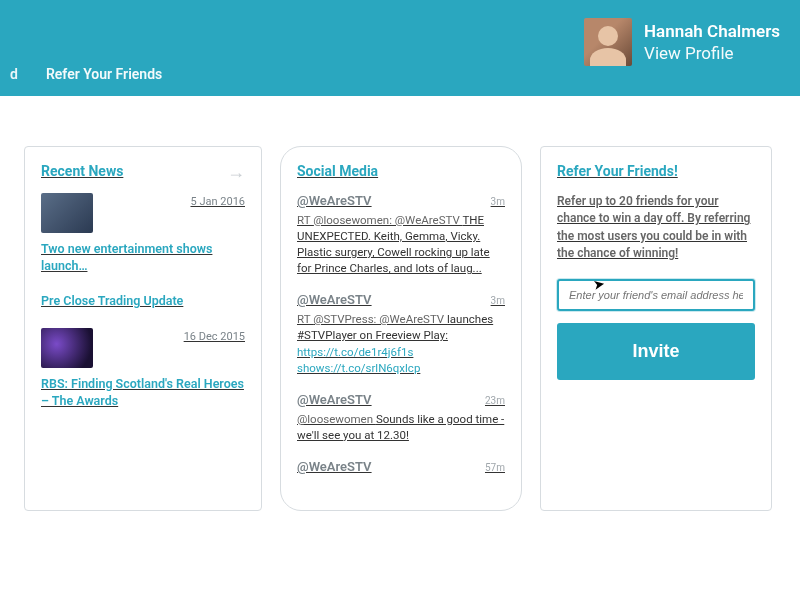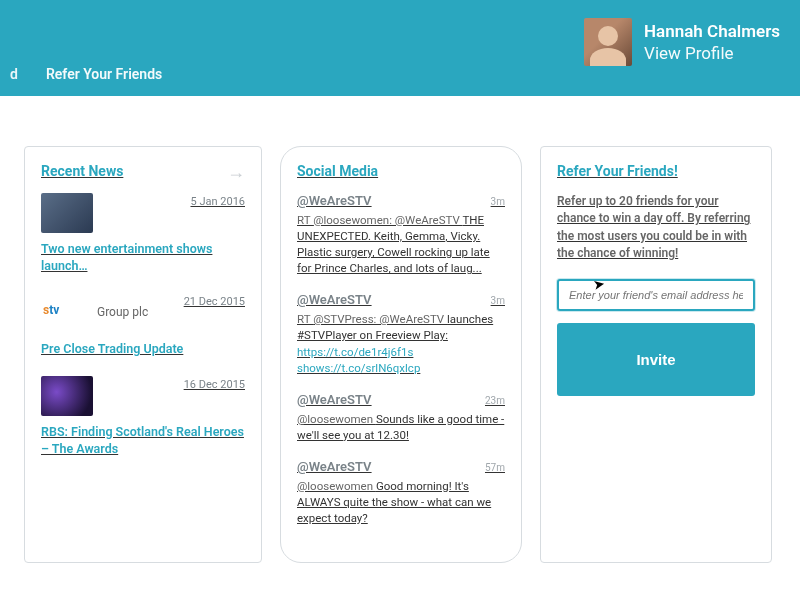--- a/index.html
+++ b/index.html
@@ -158,22 +158,22 @@
     outline: none;
     margin-bottom: 12px;
     box-shadow: 0 0 0 1px rgba(42,167,191,0.25);
   }
   .invite-btn {
     width: 100%;
     background: #2aa7bf;
     color: #fff;
     border: none;
     border-radius: 3px;
-    padding: 28px 0;
-    font-size: 15px;
+    padding: 18px 0;
+    font-size: 18px;
     font-weight: 600;
     cursor: pointer;
   }
 
   .cursor {
     position: absolute;
     top: 276px;
     left: 593px;
     font-size: 14px;
     color: #000;
@@ -212,27 +212,20 @@
 
     <div class="news-item">
       <div class="news-row">
         <div class="thumb"></div>
         <div class="news-date">5 Jan 2016</div>
       </div>
       <div class="news-title">Two new entertainment shows launch…</div>
     </div>
 
     <div class="news-item">
-      <div class="news-row">
-        <div class="stv-wrap">
-          <span class="stv-text"><span class="orange">s</span><span>tv</span></span>
-          <span class="grp">Group plc</span>
-        </div>
-        <div class="news-date">21 Dec 2015</div>
-      </div>
       <div class="news-title">Pre Close Trading Update</div>
     </div>
 
     <div class="news-item">
       <div class="news-row">
         <div class="thumb awards"></div>
         <div class="news-date">16 Dec 2015</div>
       </div>
       <div class="news-title">RBS: Finding Scotland's Real Heroes – The Awards</div>
     </div>
@@ -268,23 +261,20 @@
       </div>
       <div class="tweet-body">
         <span>@loosewomen </span><span class="dark">Sounds like a good time - we'll see you at 12.30!</span>
       </div>
     </div>
 
     <div class="tweet">
       <div class="tweet-head">
         <span class="handle">@WeAreSTV</span>
         <span class="time">57m</span>
-      </div>
-      <div class="tweet-body">
-        <span>@loosewomen </span><span class="dark">Good morning! It's ALWAYS quite the show - what can we expect today?</span>
       </div>
     </div>
   </div>
 
   <div class="card col-refer">
     <div class="card-title">Refer Your Friends!</div>
     <div class="refer-desc">Refer up to 20 friends for your chance to win a day off. By referring the most users you could be in with the chance of winning!</div>
     <input class="email-input" type="text" placeholder="Enter your friend's email address here" style="">
     <button class="invite-btn">Invite</button>
   </div>

